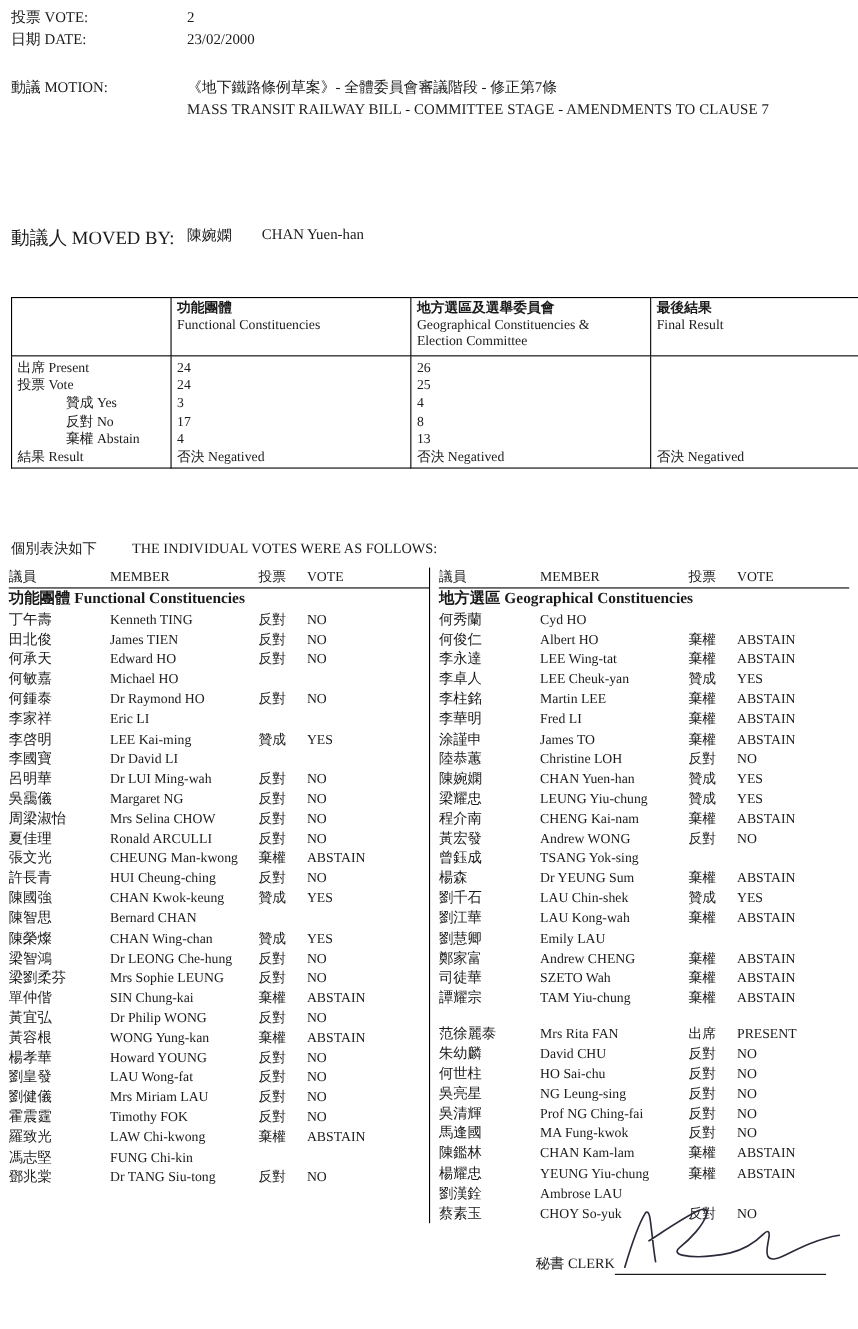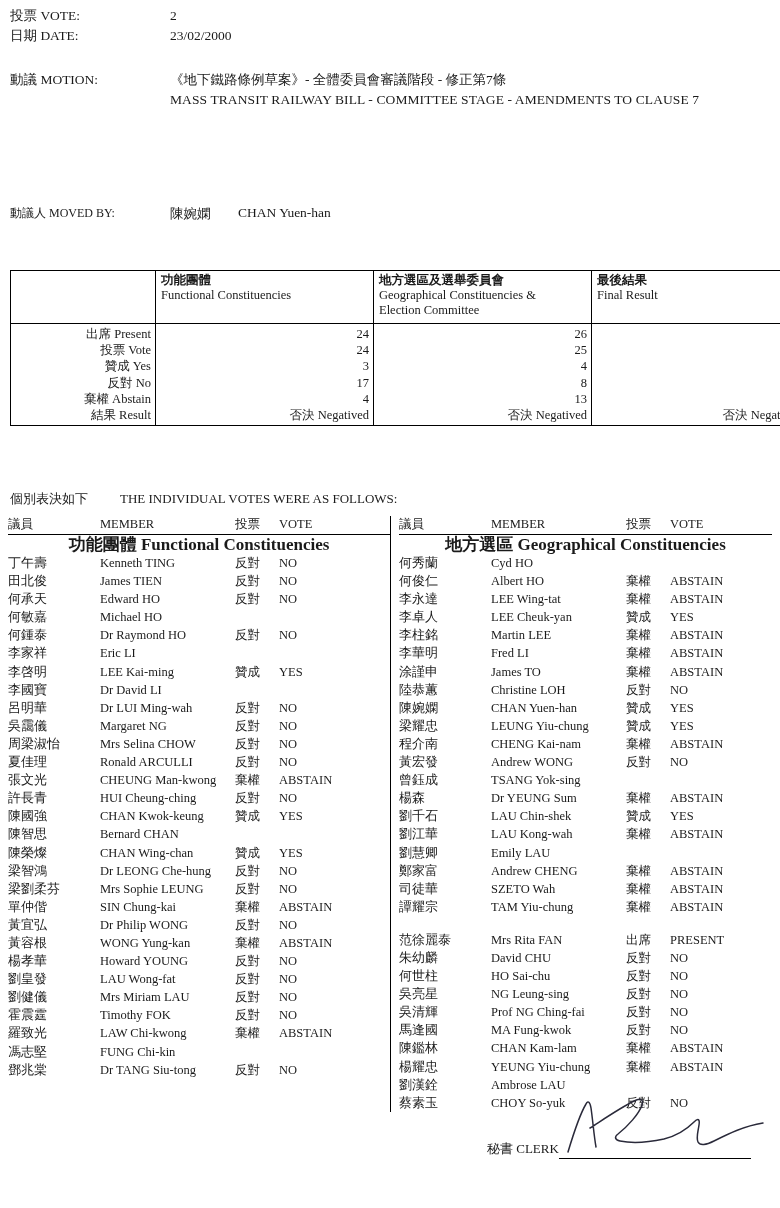--- a/index.html
+++ b/index.html
@@ -70,21 +70,21 @@
 
   .movedby {
     position: absolute;
     left: 10px;
     top: 205px;
     display: flex;
   }
   .movedby-label {
     width: 160px;
     flex: 0 0 160px;
-    font-size: 12px;
+    font-size: 17px;
     white-space: nowrap;
   }
   .movedby-zh { width: 68px; flex: 0 0 68px; font-size: 13.5px; white-space: nowrap;}
   .movedby-en { font-size: 13.5px; white-space: nowrap;}
 
   
   .summary {
     position: absolute;
     left: 10px;
     top: 270px;
@@ -103,21 +103,21 @@
   .summary .col-gc    { width: 208px; }
   .summary .col-final { width: 205px; }
 
   .summary .hdr-cell { height: 48px; }
   .hdr-zh { font-weight: bold; font-size: 12.5px; display:block; line-height: 15px;}
   .hdr-en { font-size: 12.5px; display:block; line-height: 14.5px;}
 
   .sumlines { line-height: 16.2px; }
   .sumlines .ln { display: block; white-space: nowrap; height: 16.2px;}
   .sumlines .ln.ind { padding-left: 44px; }
-  .body-cell { height: 88px; text-align: right; }
+  .body-cell { height: 88px; }
 
   
   .indiv-title {
     position: absolute;
     left: 10px;
     top: 490px;
     font-size: 13px;
     white-space: nowrap;
   }
   .indiv-title .zh { display:inline-block; width: 110px;}
@@ -139,26 +139,25 @@
     padding-bottom: 1px;
     border-bottom: 1px solid #000;
     margin-bottom: 0px;
   }
   .c-zh   { width: 92px; flex: 0 0 92px; }
   .c-en   { width: 135px; flex: 0 0 135px; }
   .c-vzh  { width: 44px; flex: 0 0 44px; }
   .c-ven  { flex: 1 1 auto; }
 
   .sect-head {
-    font-size: 17px;
+    font-size: 14px;
     font-weight: bold;
     line-height: 18px;
     white-space: nowrap;
     padding-top: 1px;
-    text-align: center;
   }
   .sect-head .en { font-weight: bold; }
 
   .vrow {
     display: flex;
     font-size: 12.5px;
     line-height: 18.1px;
     height: 18.1px;
     white-space: nowrap;
   }

